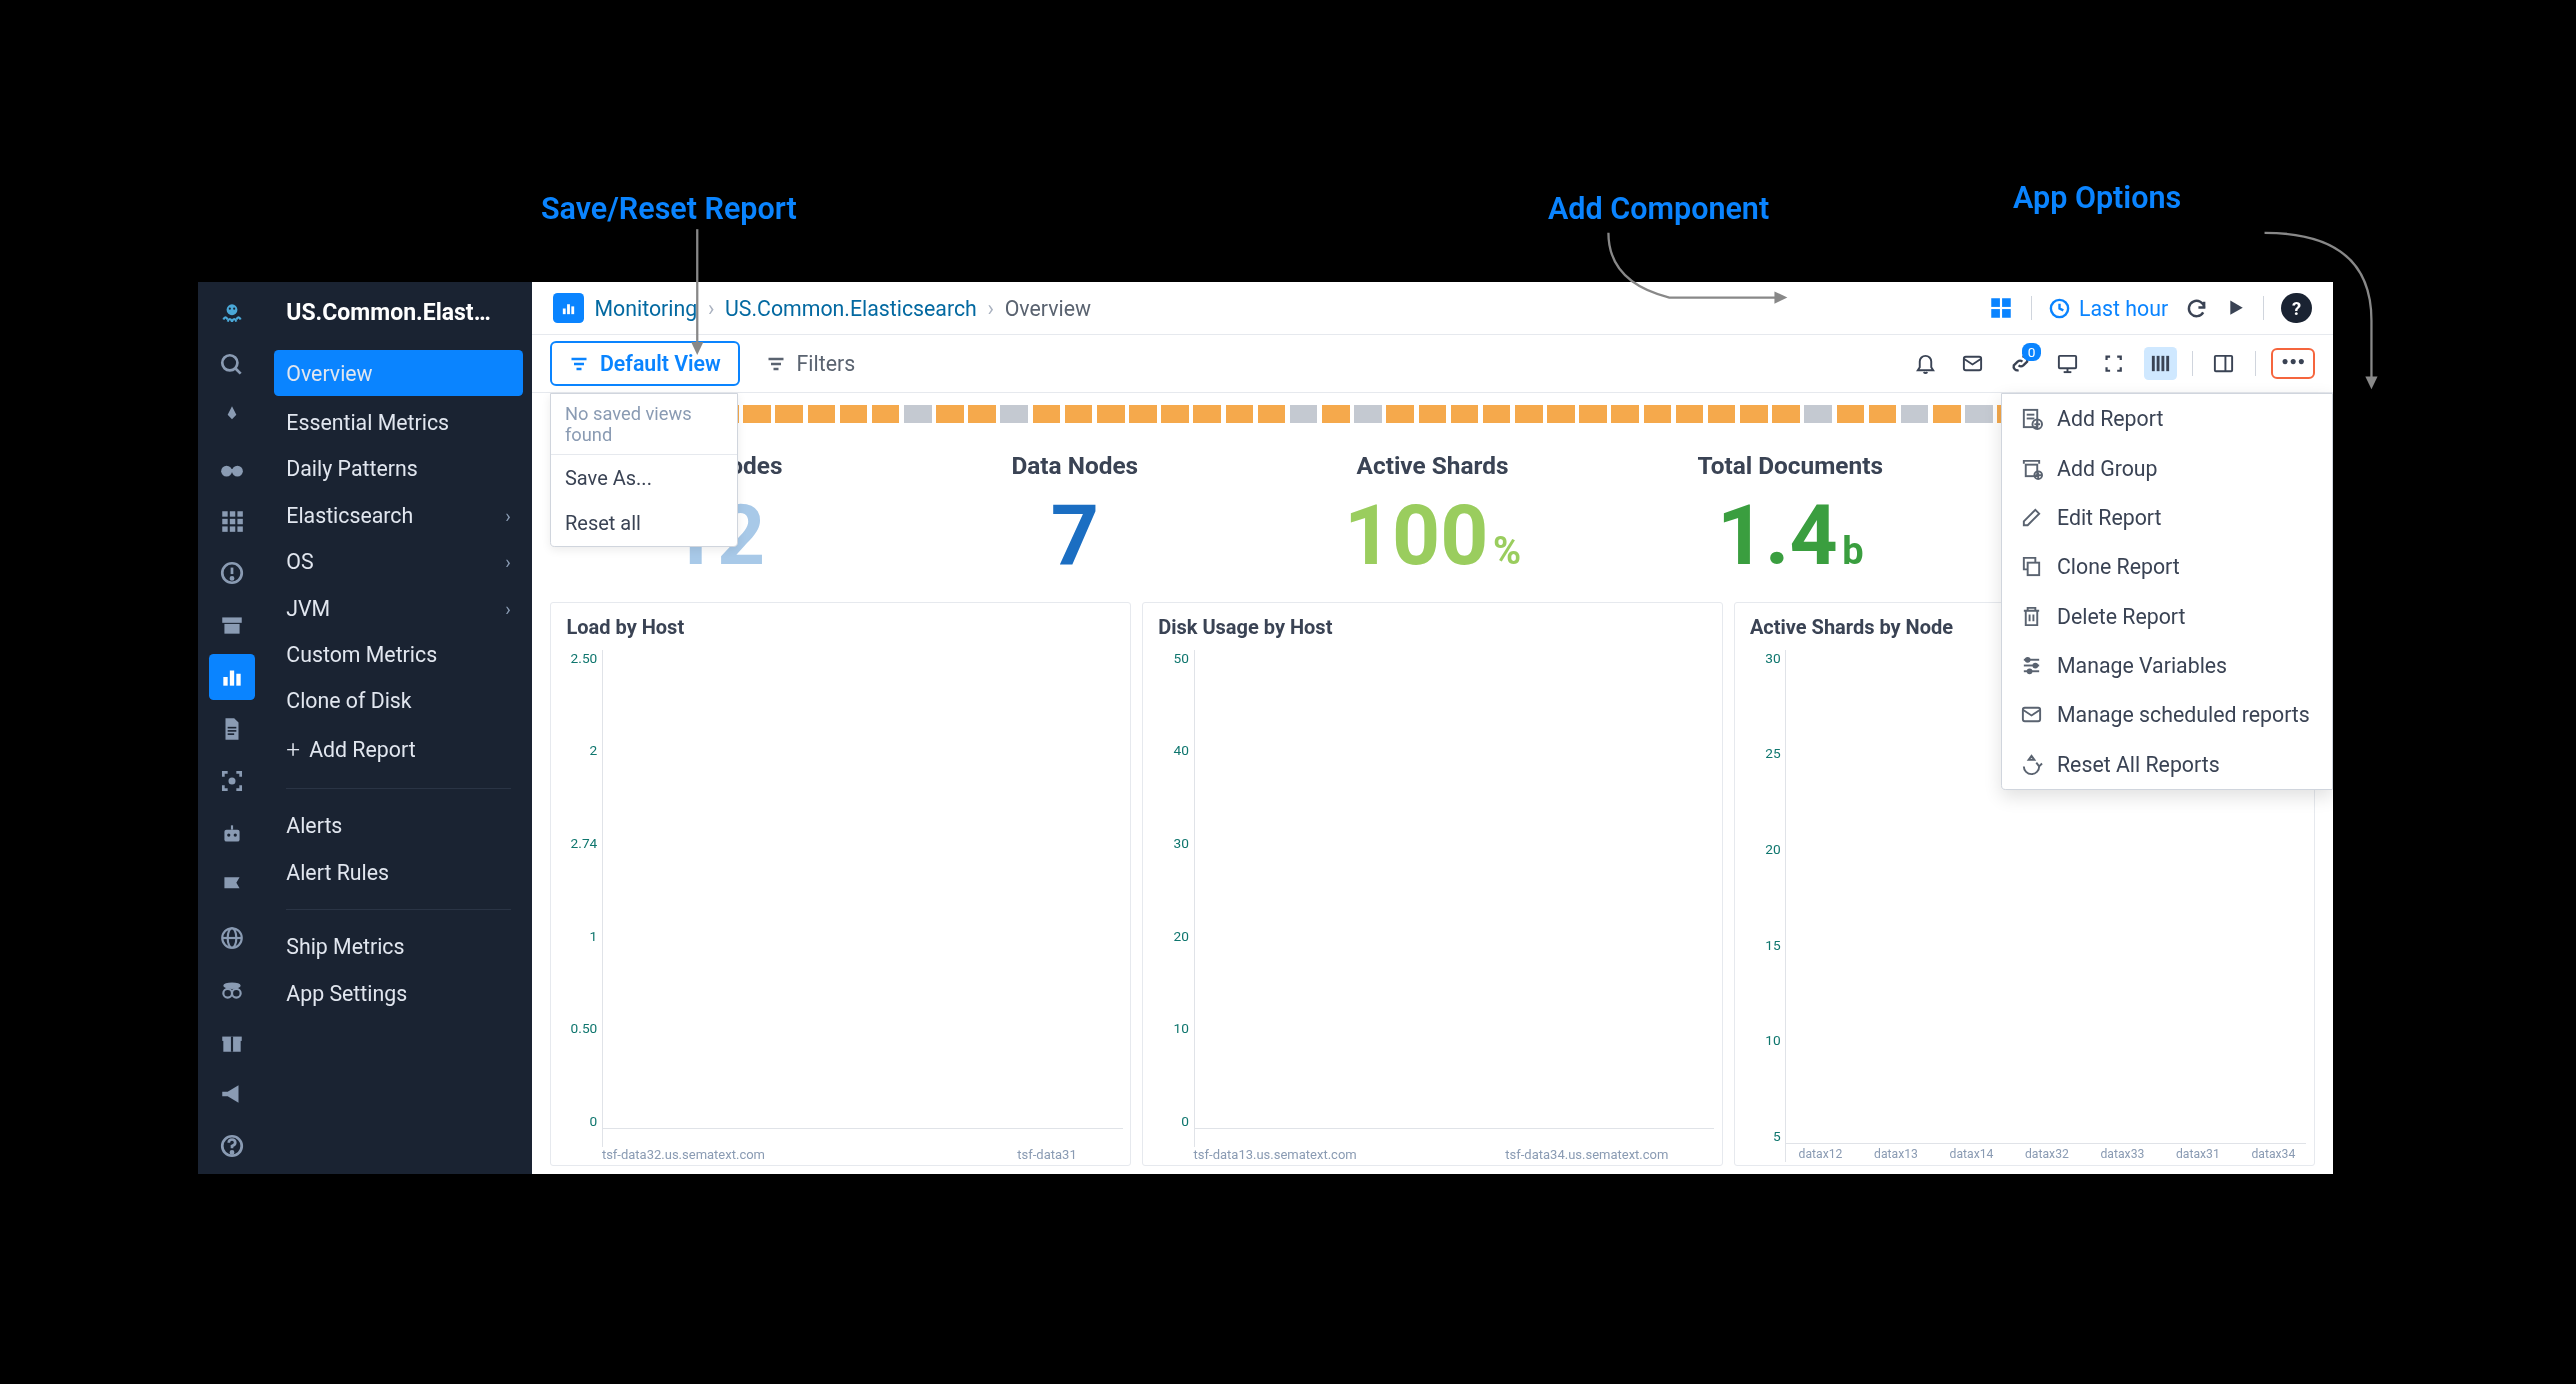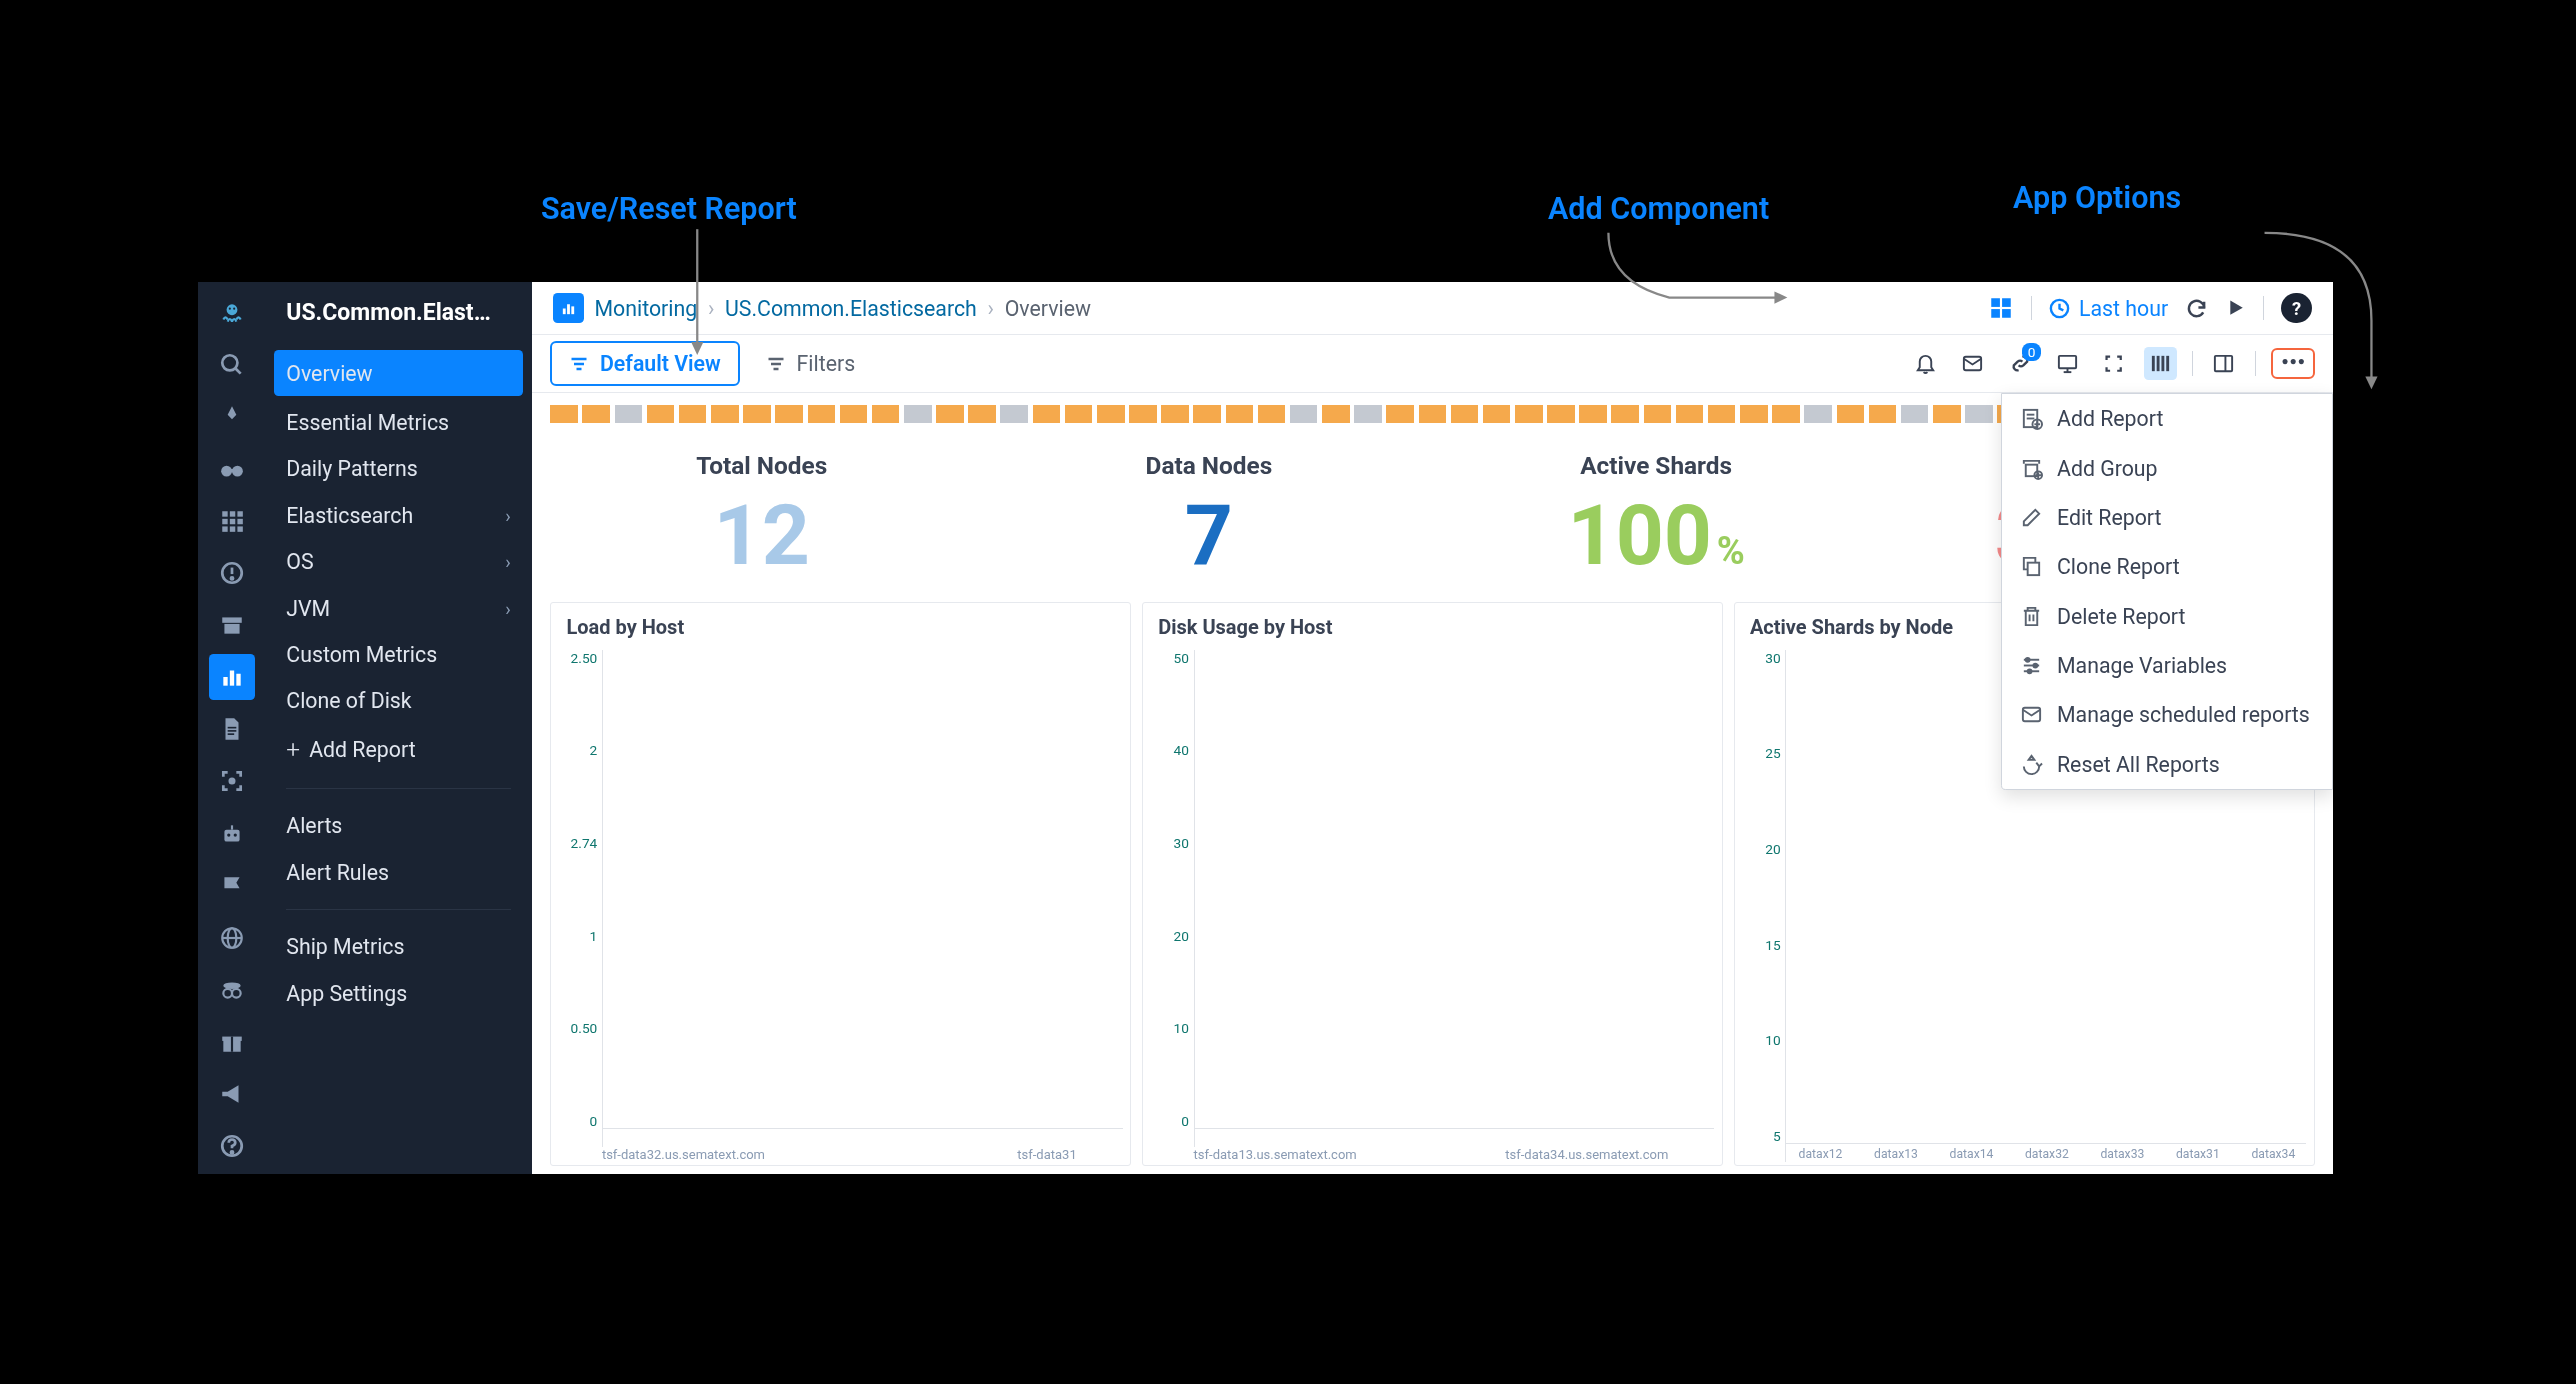--- a/index.html
+++ b/index.html
@@ -399,20 +399,25 @@
             </svg>
           </div>
         <div class="tb-vdiv"></div>
         <div class="more-btn"><svg width="24.4" height="15.2" viewBox="0 0 24 12" fill="currentColor">
               <circle cx="4" cy="6" r="2.5"></circle>
               <circle cx="12" cy="6" r="2.5"></circle>
               <circle cx="20" cy="6" r="2.5"></circle>
             </svg></div>
       </div>
 
+      <div class="view-dd">
+        <div class="view-dd-hdr">No saved views found</div>
+        <div class="view-dd-item">Save As...</div>
+        <div class="view-dd-item">Reset all</div>
+      </div>
     </div>
 
     <div class="opts-menu">
       <div class="opts-item">
           <svg viewBox="0 0 24 24" fill="none" stroke="currentColor" stroke-width="2">
             <rect x="4" y="3" width="14" height="18"></rect>
             <line x1="7" y1="8" x2="15" y2="8"></line>
             <line x1="7" y1="12" x2="15" y2="12"></line>
             <circle cx="18" cy="18" r="5"></circle>
             <line x1="18" y1="15" x2="18" y2="21"></line>
@@ -545,20 +550,26 @@
           <div class="metric">
     <div class="metric-label">Data Nodes</div>
     <div class="metric-value" style="color:#1b6ec2">
       7
     </div>
           </div>
           <div class="metric">
     <div class="metric-label">Active Shards</div>
     <div class="metric-value" style="color:#9acd5e">
       100<span class="metric-unit">%</span>
+    </div>
+          </div>
+          <div class="metric">
+    <div class="metric-label">Total Documents</div>
+    <div class="metric-value" style="color:#3a9e3f">
+      1.4<span class="metric-unit">b</span>
     </div>
           </div>
           <div class="metric">
     <div class="metric-label">Total Index Size</div>
     <div class="metric-value" style="color:#f58b8b">
       324.2
     </div>
           </div>
         </div>
 

